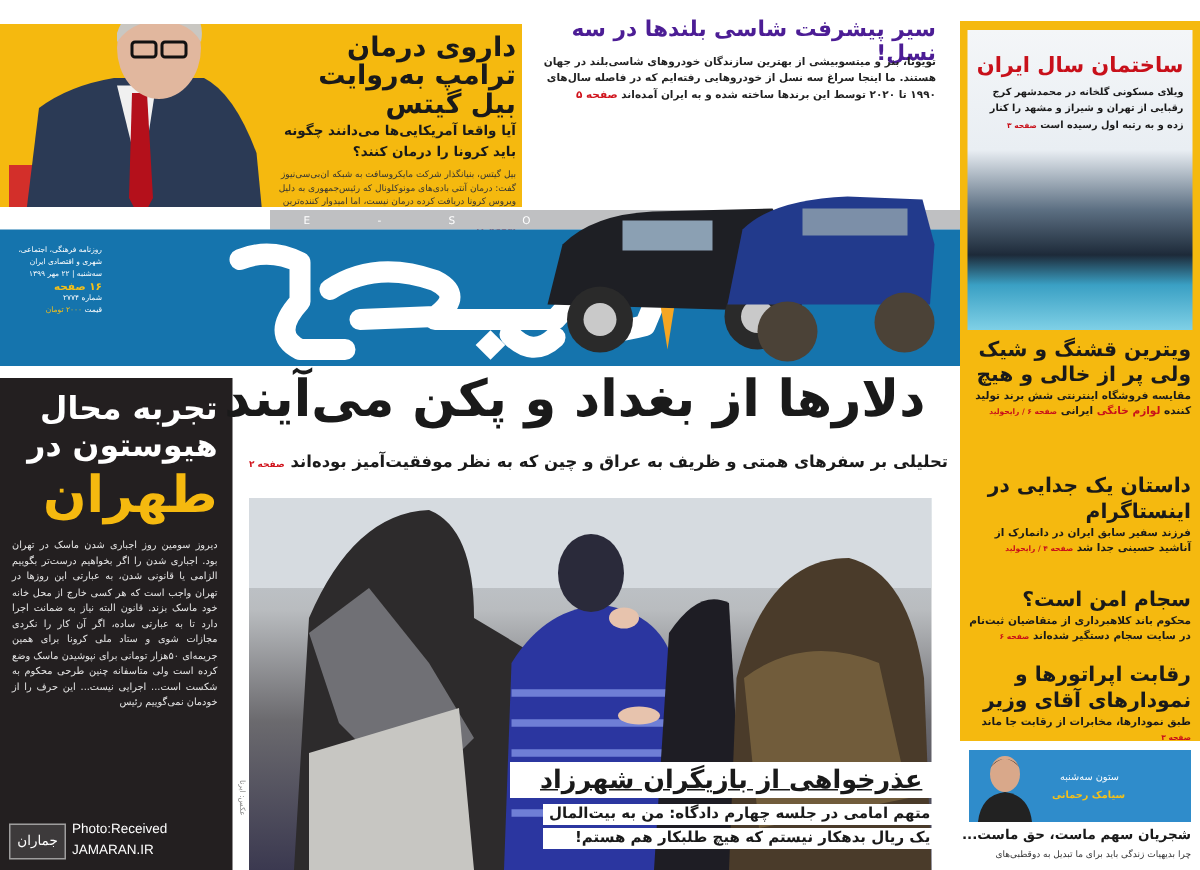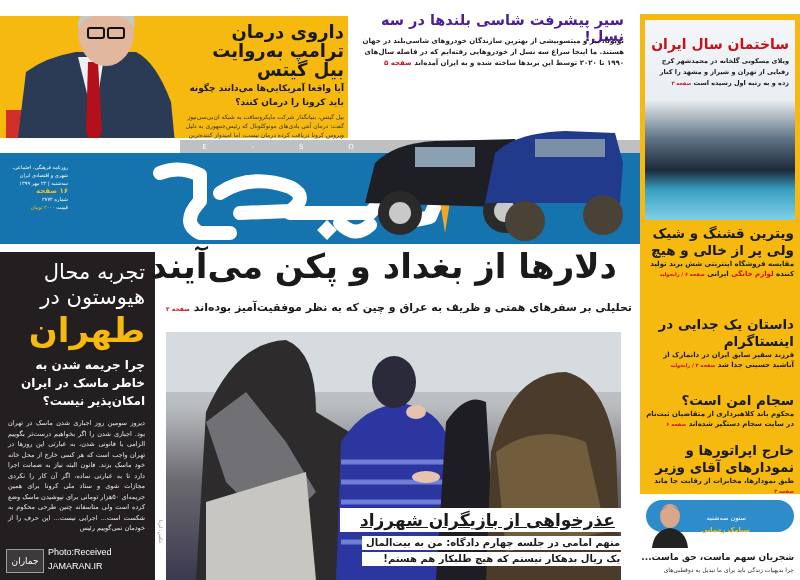--- a/index.html
+++ b/index.html
@@ -34,29 +34,29 @@
   .building-box { left: 645px; top: 20px; width: 150px; height: 200px; background: linear-gradient(180deg,#f4f6f8 0%,#e9eef3 40%,#5c6f82 60%,#1d2a39 75%,#3aa0c4 85%,#7fd0e6 100%); overflow: hidden; }
   .building-title { position: absolute; right: 6px; top: 16px; font-size: 14px; font-weight: bold; color: #c8101a; }
   .building-body { position: absolute; right: 6px; top: 36px; width: 140px; font-size: 6.5px; font-weight: bold; color: #1a1a1a; line-height: 11px; text-align: right; }
   .rc-item { position: absolute; right: 6px; width: 150px; text-align: right; }
   .rc-title { font-size: 13.5px; font-weight: bold; color: #1a1a1a; line-height: 17px; }
   .rc-body { font-size: 7px; font-weight: bold; color: #1a1a1a; line-height: 10px; }
   .rc-red { color: #c8101a; }
   .rc-ref { color: #c8101a; font-size: 5px; }
 
   .column-box { left: 640px; top: 494px; width: 160px; height: 86px; background: #fff; }
-  .column-head { position: absolute; left: 6px; top: 6px; width: 148px; height: 32px; background: #2f8ccb; border-radius: 18px; }
+  .column-head { position: absolute; left: 6px; top: 6px; width: 148px; height: 48px; background: #2f8ccb; }
   .col-label { position: absolute; right: 48px; top: 14px; font-size: 6.5px; color: #fff; text-align: center; }
   .col-author { position: absolute; right: 44px; top: 26px; font-size: 6.5px; color: #f5c018; font-weight: bold; }
   .col-title { position: absolute; right: 6px; top: 58px; font-size: 9px; font-weight: bold; color: #1a1a1a; }
   .col-body { position: absolute; right: 6px; top: 72px; font-size: 6px; color: #333; }
 
   
   .left-col { left: 0; top: 252px; width: 155px; height: 328px; background: #231f20; padding: 8px 10px 0 8px; }
-  .lc-title { font-size: 21px; font-weight: normal; color: #fff; line-height: 25px; text-align: right; }
+  .lc-title { font-size: 21px; font-weight: bold; color: #fff; line-height: 25px; text-align: right; }
   .lc-yellow { font-size: 34px; font-weight: bold; color: #f5b90f; line-height: 40px; text-align: right; }
   .lc-sub { font-size: 12px; font-weight: bold; color: #fff; line-height: 18px; text-align: right; margin-top: 6px; }
   .lc-body { font-size: 6.5px; color: #e8e8e8; line-height: 10.5px; margin-top: 8px; text-align: justify; }
   .watermark { left: 4px; top: 545px; width: 150px; height: 32px; direction: ltr; }
   .wm-logo { position: absolute; left: 2px; top: 4px; width: 38px; height: 24px; background: rgba(255,255,255,0.12); border: 1px solid rgba(255,255,255,0.5); color: #fff; font-size: 9px; text-align: center; line-height: 22px; }
   .wm-text { position: absolute; left: 44px; font-size: 9px; color: #fff; font-family: "Liberation Sans", sans-serif; }
 
   
   .headline { left: 145px; top: 246px; width: 472px; font-size: 34px; font-weight: bold; color: #1a1a1a; text-align: right; line-height: 40px; }
   .subhead { left: 160px; top: 301px; width: 472px; font-size: 11px; font-weight: bold; color: #1a1a1a; text-align: right; }
@@ -168,21 +168,21 @@
   </div>
 </div>
 <div class="rc-item" style="left:644px; top:392px; right:auto;">
   <div class="rc-title">سجام امن است؟</div>
   <div class="rc-body">
     <span>محکوم باند کلاهبرداری از متقاضیان ثبت‌نام در سایت سجام دستگیر شده‌اند</span>
     <span class="rc-ref">صفحه ۶</span>
   </div>
 </div>
 <div class="rc-item" style="left:644px; top:442px; right:auto;">
-  <div class="rc-title">خارج اپراتورها و نمودارهای آقای وزیر</div>
+  <div class="rc-title">رقابت اپراتورها و نمودارهای آقای وزیر</div>
   <div class="rc-body">
     <span>طبق نمودارها، مخابرات از رقابت جا ماند</span>
     <span class="rc-ref">صفحه ۳</span>
   </div>
 </div>
 
 <div class="abs column-box">
   <div class="column-head">
     <div class="col-label">ستون سه‌شنبه</div>
     <div class="col-author">سیامک رحمانی</div>
@@ -193,21 +193,20 @@
     </svg>
   </div>
   <div class="col-title">شجریان سهم ماست، حق ماست...</div>
   <div class="col-body">چرا بدیهیات زندگی باید برای ما تبدیل به دوقطبی‌های</div>
 </div>
 
 <div class="abs left-col">
   <div class="lc-title">تجربه محال</div>
   <div class="lc-title">هیوستون در</div>
   <div class="lc-yellow">طهران</div>
-  <div class="lc-sub">چرا جریمه شدن به خاطر ماسک در ایران امکان‌پذیر نیست؟</div>
   <div class="lc-body">دیروز سومین روز اجباری شدن ماسک در تهران بود. اجباری شدن را اگر بخواهیم درست‌تر بگوییم الزامی یا قانونی شدن، به عبارتی این روزها در تهران واجب است که هر کسی خارج از محل خانه خود ماسک بزند. قانون البته نیاز به ضمانت اجرا دارد تا به عبارتی ساده، اگر آن کار را نکردی مجازات شوی و ستاد ملی کرونا برای همین جریمه‌ای ۵۰هزار تومانی برای نپوشیدن ماسک وضع کرده است ولی متاسفانه چنین طرحی محکوم به شکست است... اجرایی نیست... این حرف را از خودمان نمی‌گوییم رئیس</div>
 </div>
 <div class="abs watermark">
   <div class="wm-logo">جماران</div>
   <div class="wm-text" style="top:2px;">Photo:Received</div>
   <div class="wm-text" style="top:16px;">JAMARAN.IR</div>
 </div>
 
 <div class="abs headline">دلارها از بغداد و پکن می‌آیند</div>
 <div class="abs subhead">

